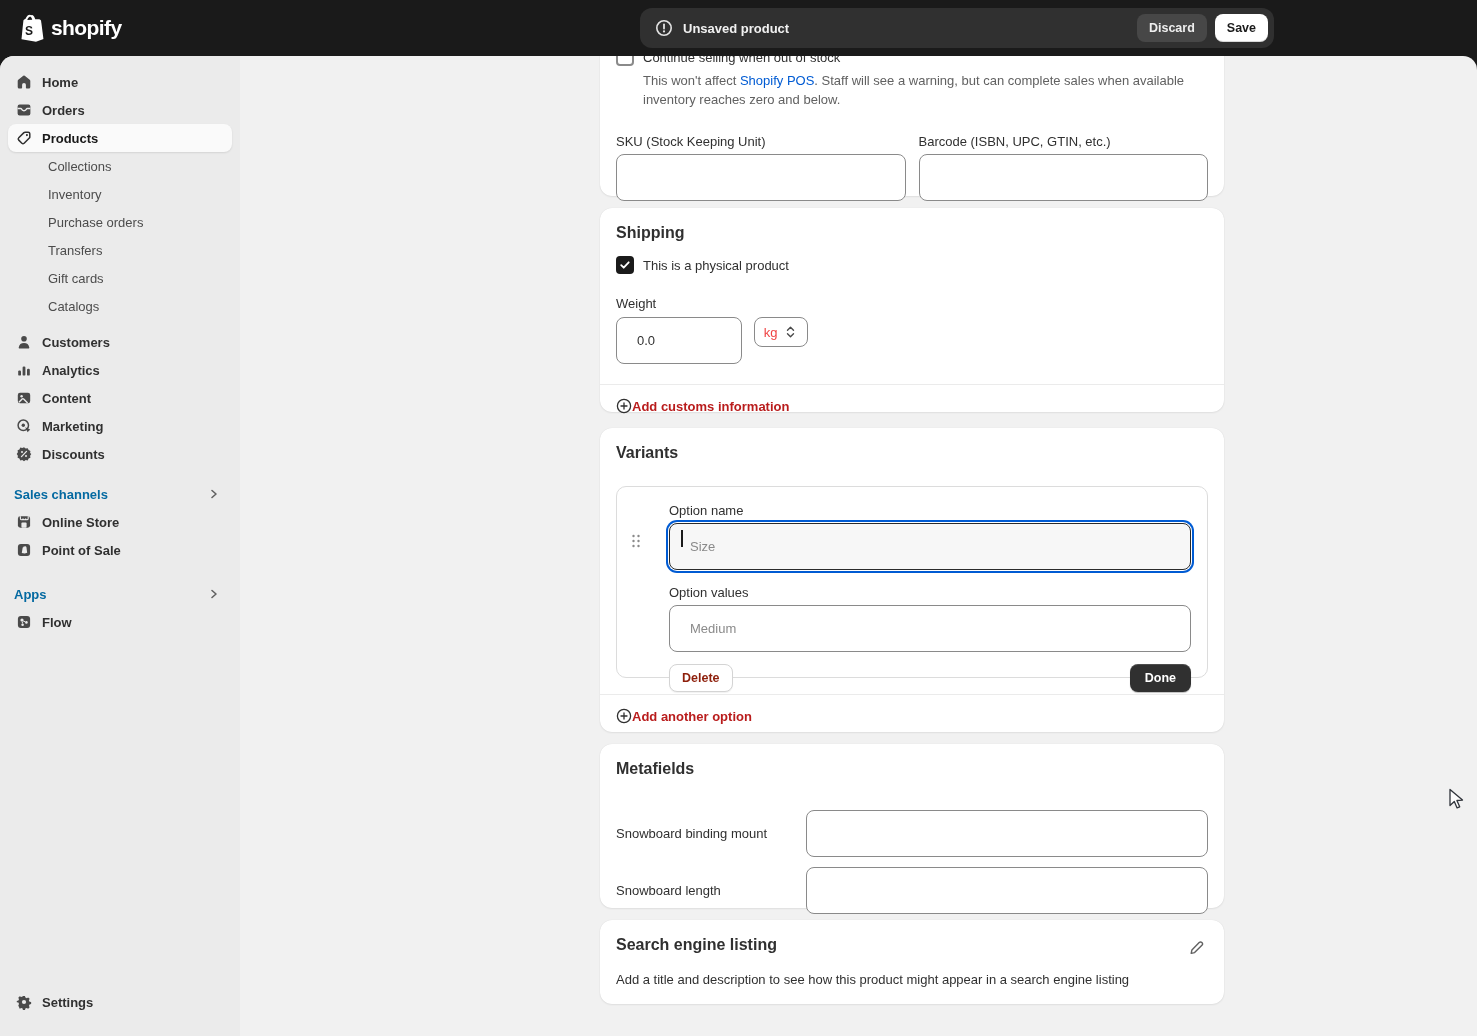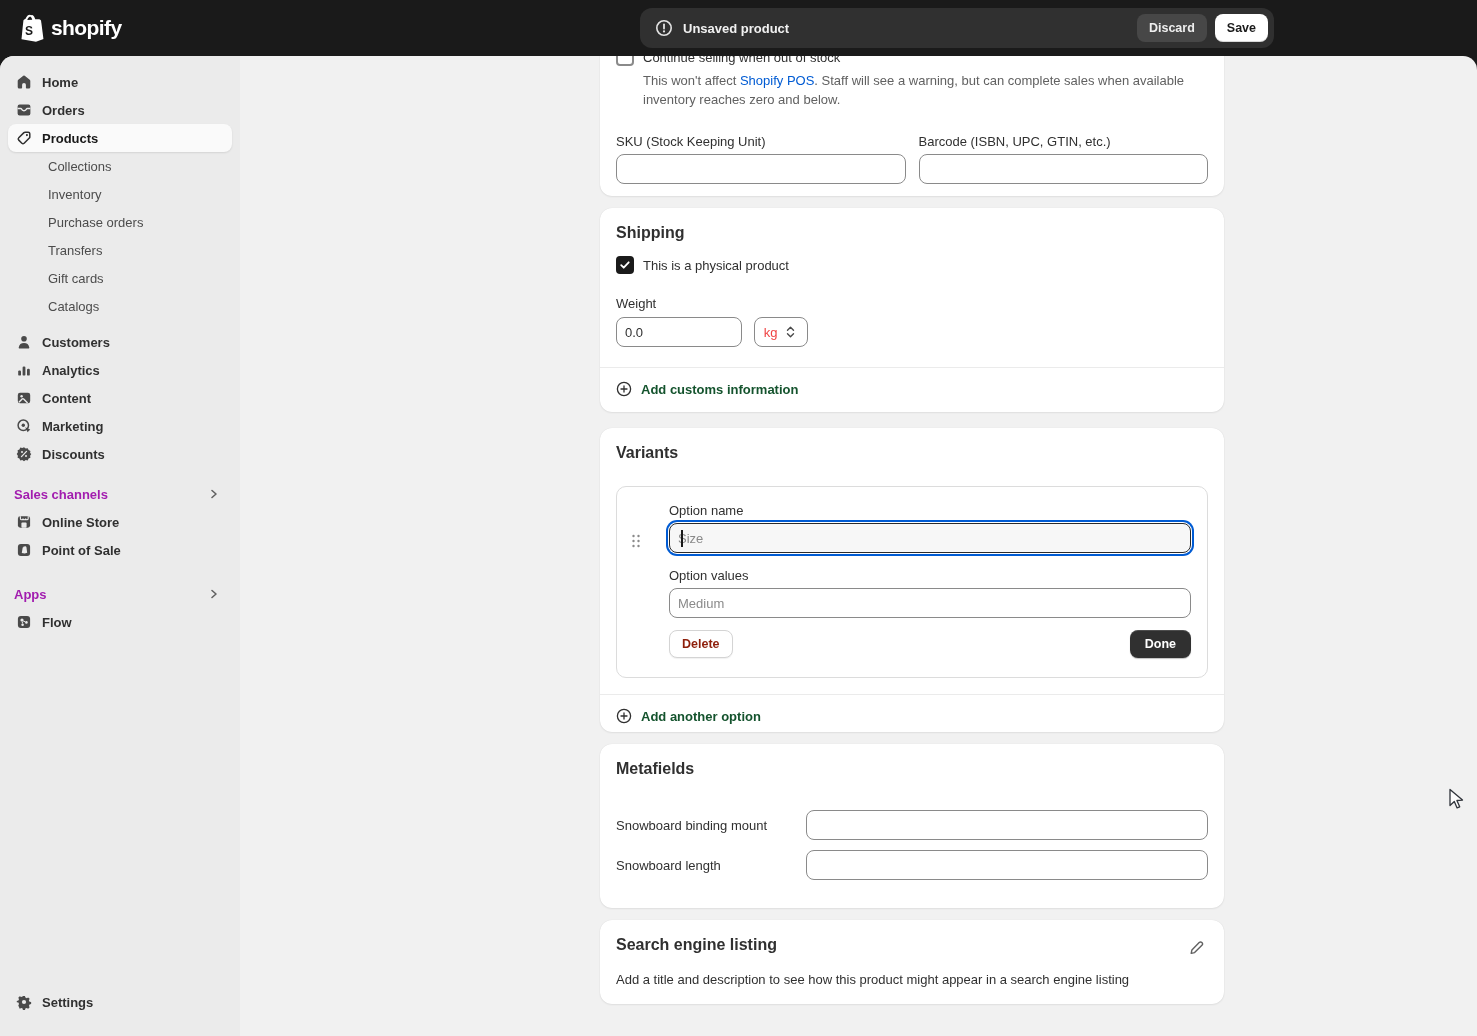--- a/index.html
+++ b/index.html
@@ -25,29 +25,29 @@
   
   .frame { position:absolute; top:56px; left:0; right:0; bottom:0; background:#f1f1f1; border-radius:14px 14px 0 0; overflow:hidden; }
 
   
   .sidebar { position:absolute; left:0; top:0; bottom:0; width:240px; background:#ebebeb; }
   .nav { padding-top:12px; }
   .nav-row { height:28px; margin:0 8px; border-radius:8px; display:flex; align-items:center; padding:0 8px; gap:10px; font-size:13px; font-weight:600; color:#303030; }
   .nav-row.active { background:#fafafa; box-shadow:0 1px 2px rgba(0,0,0,.10); color:#1a1a1a; }
   .nicon { width:16px; height:16px; flex:0 0 16px; display:flex; align-items:center; justify-content:center; }
   .nav-sub { height:28px; margin:0 8px; border-radius:8px; display:flex; align-items:center; padding:0 8px 0 40px; font-size:13px; font-weight:500; color:#4c4c4c; }
-  .nav-head { height:28px; margin:0 8px; display:flex; align-items:center; justify-content:space-between; padding:0 10px 0 6px; font-size:13px; font-weight:600; color:#a21caf; }
+  .nav-head { height:28px; margin:0 8px; display:flex; align-items:center; justify-content:space-between; padding:0 10px 0 6px; font-size:13px; font-weight:600; color:#0369a1; }
   .gap8 { margin-top:8px; } .gap12 { margin-top:12px; } .gap16 { margin-top:16px; }
   .settings-row { position:absolute; bottom:20px; left:0; right:0; }
 
   
   .card { position:absolute; left:600px; width:624px; background:#ffffff; border-radius:12px; box-shadow:0 1px 2px rgba(26,26,26,.07), 0 0 1px rgba(26,26,26,.12); padding:16px; }
   .card-title { font-size:16px; font-weight:650; color:#303030; }
   label, .field-label { font-size:13px; color:#303030; display:block; }
-  .text-input { height:30px; width:100%; border:1px solid #8a8a8a; border-radius:8px; background:#fff; font-family:inherit; font-size:13px; color:#303030; padding:0 8px; outline:none; }
+  .text-input { height:47px; width:100%; border:1px solid #8a8a8a; border-radius:8px; background:#fff; font-family:inherit; font-size:13px; color:#303030; padding:0 20px; outline:none; }
   .text-input::placeholder { color:#8a8a8a; }
 
   
   #card-inventory { top:-16px; height:156px; padding-top:8px; }
   .check-row { display:flex; align-items:center; gap:9px; }
   .checkbox { width:18px; height:18px; border-radius:4px; flex:0 0 18px; }
   .checkbox.unchecked { border:2px solid #8a8a8a; background:#fff; }
   .checkbox.checked { background:#1a1a1a; display:flex; align-items:center; justify-content:center; }
   .help-text { margin:6px 0 0 27px; font-size:13px; line-height:1.45; color:#616161; width:552px; }
   .help-text a { color:#005bd3; text-decoration:none; }
@@ -57,21 +57,21 @@
 
   
   #card-shipping { top:152px; height:204px; }
   #card-shipping .check-row { margin-top:14px; }
   .check-label { font-size:13px; color:#303030; }
   .weight-label { margin-top:22px; }
   .weight-row { display:flex; gap:12px; margin-top:6px; }
   .weight-input { width:126px; }
   .unit-select { width:54px; height:30px; border:1px solid #8a8a8a; border-radius:8px; background:#fff; display:flex; align-items:center; justify-content:center; gap:5px; font-size:13px; color:#ef4444; }
   .card-footer { margin:20px -16px 0; border-top:1px solid #ebebeb; padding:13px 16px 0; }
-  .add-row { display:flex; align-items:center; gap:9px; font-size:13px; font-weight:550; color:#14532d; }
+  .add-row { display:flex; align-items:center; font-size:13px; font-weight:550; color:#b91c1c; }
 
   
   #card-variants { top:372px; height:304px; }
   .option-box { position:relative; margin-top:24px; border:1px solid #dcdcdc; border-radius:10px; padding:16px 16px 16px 52px; height:192px; }
   .drag-handle { position:absolute; left:14px; top:46px; }
   .opt-input { margin-top:5px; position:relative; }
   .input-focused { background:#f7f7f7; border:1.5px solid #2b2b2b; box-shadow:0 0 0 1px #ffffff, 0 0 0 3px #005bd3; }
   .caret { position:absolute; left:12px; top:7px; width:1.5px; height:17px; background:#1a1a1a; }
   .opt-label2 { margin-top:15px; }
   .opt-buttons { margin-top:12px; display:flex; justify-content:space-between; }

